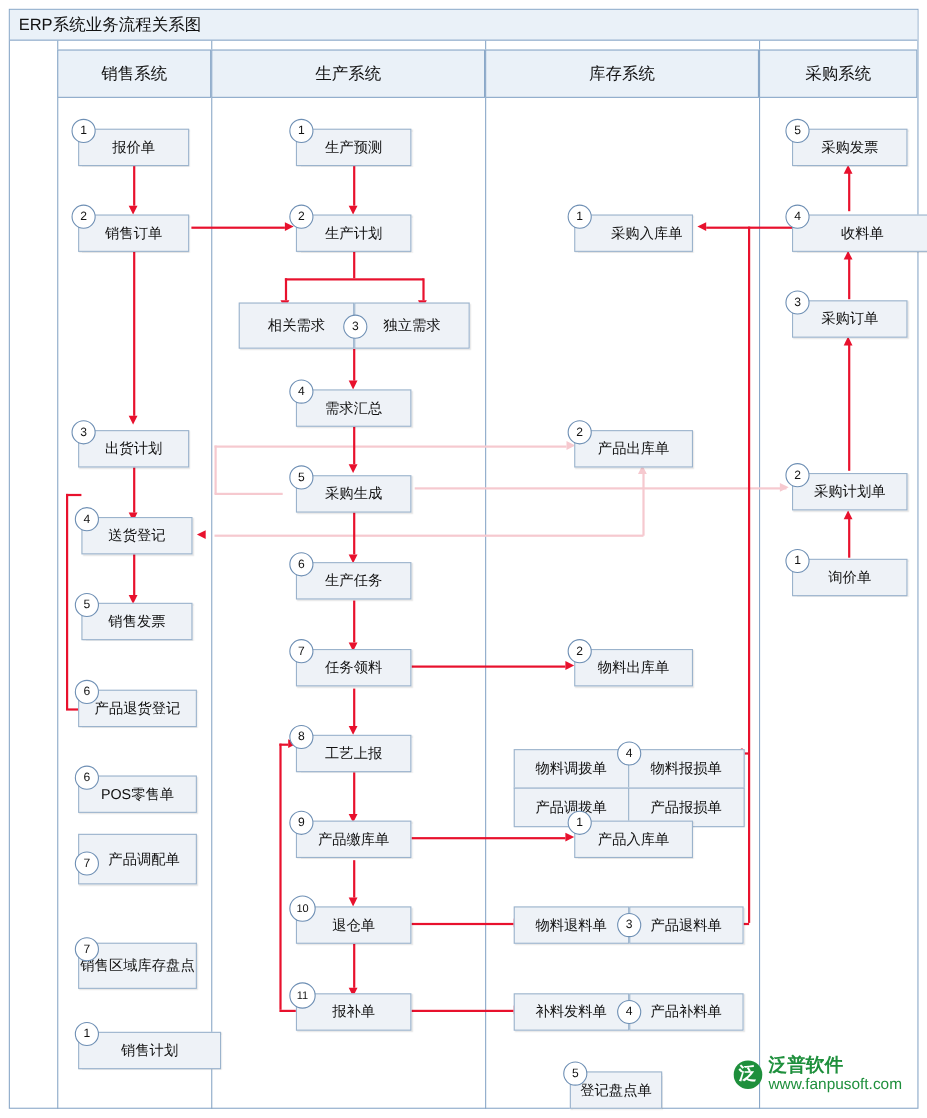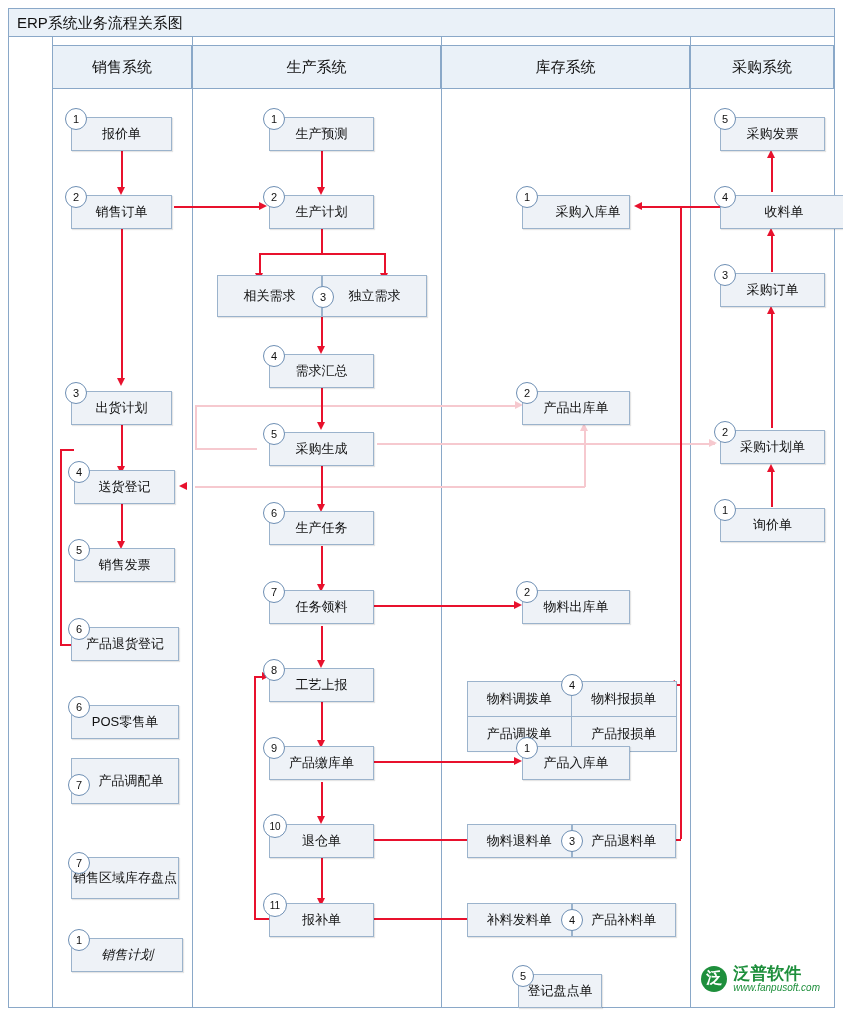--- a/index.html
+++ b/index.html
@@ -115,21 +115,21 @@
     display:flex;align-items:center;gap:6px;
   }
   #logo .mark{
     width:26px;height:26px;border-radius:50%;
     background:#1e8f3c;
     display:flex;align-items:center;justify-content:center;
     color:#fff;font-size:16px;font-weight:bold;
   }
   #logo .txt{display:flex;flex-direction:column;line-height:1.05;}
   #logo .t1{font-size:17px;font-weight:bold;color:#1e8f3c;}
-  #logo .t2{font-size:10px;color:#1e8f3c;font-style:italic;}
+  #logo .t2{font-size:14px;color:#1e8f3c;}
 </style>
 </head>
 <body>
 
 <div id="canvas">
 
   <div id="title">ERP系统业务流程关系图</div>
 
   <div class="lane-sep" style="left:43px;top:28px;height:971px;"></div>
   <div class="lane-sep" style="left:183px;top:28px;height:971px;"></div>
@@ -308,21 +308,21 @@
       <span>7</span>
     </div>
 
   <div class="node two-line" style="left:62px;top:848px;width:108px;height:42px;">
       <span>销售区域库存盘点</span>
     </div>
   <div class="circle" style="left:59px;top:843px;">
       <span>7</span>
     </div>
 
-  <div class="node" style="left:62px;top:929px;width:112px;height:34px;font-style:italic;">
+  <div class="node" style="left:62px;top:929px;width:130px;height:34px;">
       <span>销售计划</span>
     </div>
   <div class="circle" style="left:59px;top:920px;">
       <span>1</span>
     </div>
 
   <div class="node" style="left:260px;top:108px;width:105px;height:34px;">
       <span>生产预测</span>
     </div>
   <div class="circle" style="left:254px;top:99px;">

